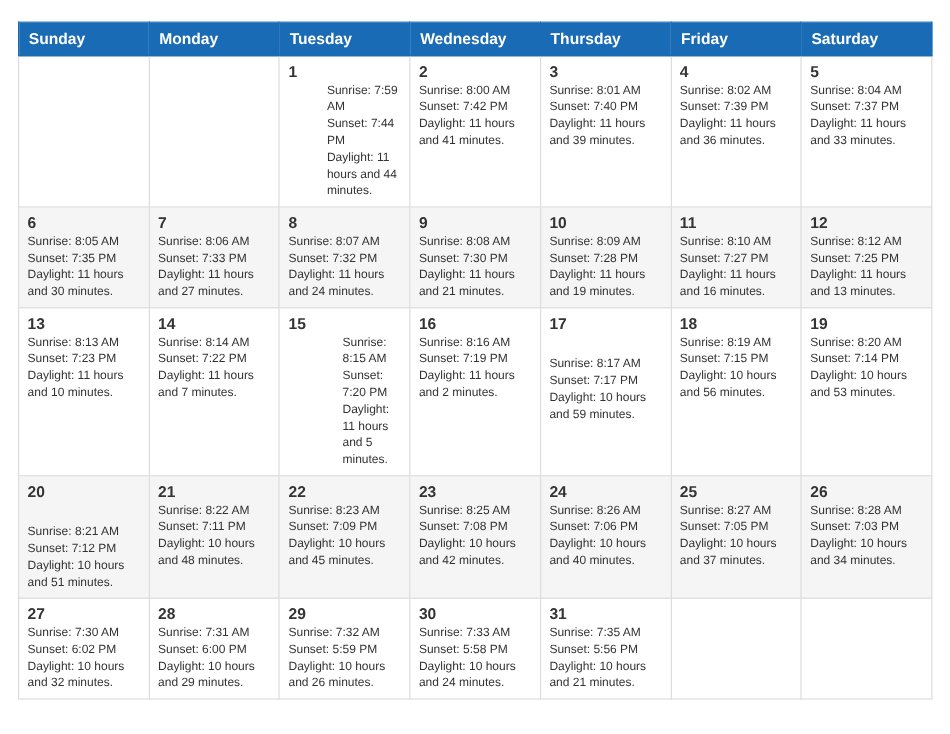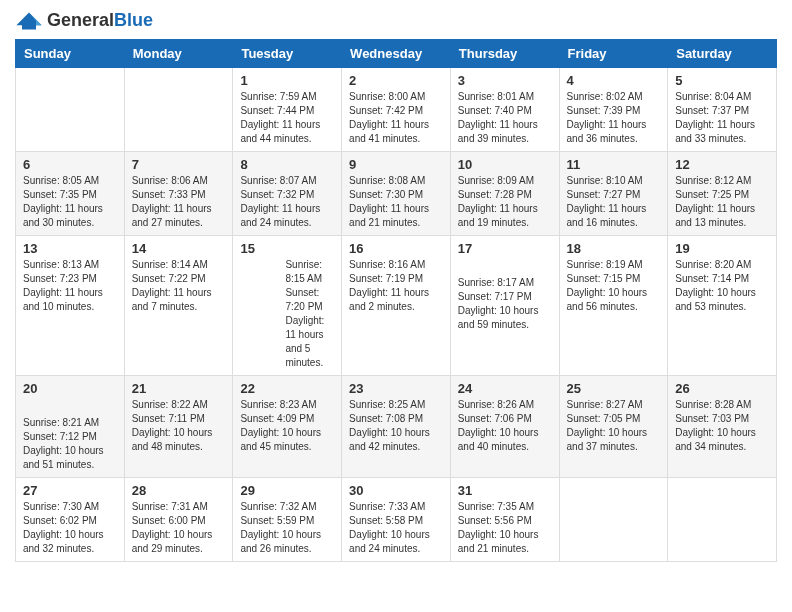--- a/index.html
+++ b/index.html
@@ -83,52 +83,41 @@
       background-color: #fff;
     }
     .calendar thead tr th {
       background-color: #1a6bb5;
     }
   </style>
 </head>
 <body>
 
 <div class="header">
-  <div class="logo">
-    <svg class="logo-icon" viewBox="0 0 40 28" xmlns="http://www.w3.org/2000/svg">
-      <polygon points="20,2 38,20 30,20 30,26 10,26 10,20 2,20" fill="#1a6bb5"></polygon>
-      <polygon points="24,6 38,20 30,20 30,14" fill="#4a9fd5"></polygon>
-    </svg>
-    <div>
-      <div>
-        <span style="font-size:18px;font-weight:bold;color:#333;">General</span><span style="font-size:18px;font-weight:bold;color:#1a6bb5;">Blue</span>
-      </div>
-    </div>
-  </div>
 </div>
 
 <table class="calendar">
   <thead>
     <tr id="header-row">
     <th>Sunday</th>
         <th>Monday</th>
         <th>Tuesday</th>
         <th>Wednesday</th>
         <th>Thursday</th>
         <th>Friday</th>
         <th>Saturday</th>
       </tr>
   </thead>
   <tbody id="calendar-body">
   <tr>
         <td class="empty-cell"></td>
         <td class="empty-cell"></td>
         <td>
           <span class="day-number">1</span>
-          <div class="day-info" style="white-space: pre-line;">Sunrise: 7:59 AM
+          <div class="day-info" style="white-space: pre-line; margin-left: 32px;">Sunrise: 7:59 AM
 Sunset: 7:44 PM
 Daylight: 11 hours and 44 minutes.</div>
         </td>
         <td>
           <span class="day-number">2</span>
           <div class="day-info" style="white-space: pre-line;">Sunrise: 8:00 AM
 Sunset: 7:42 PM
 Daylight: 11 hours and 41 minutes.</div>
         </td>
         <td>
@@ -247,21 +236,21 @@
         </td>
         <td>
           <span class="day-number">21</span>
           <div class="day-info" style="white-space: pre-line;">Sunrise: 8:22 AM
 Sunset: 7:11 PM
 Daylight: 10 hours and 48 minutes.</div>
         </td>
         <td>
           <span class="day-number">22</span>
           <div class="day-info" style="white-space: pre-line;">Sunrise: 8:23 AM
-Sunset: 4:09 PM
+Sunset: 7:09 PM
 Daylight: 10 hours and 45 minutes.</div>
         </td>
         <td>
           <span class="day-number">23</span>
           <div class="day-info" style="white-space: pre-line;">Sunrise: 8:25 AM
 Sunset: 7:08 PM
 Daylight: 10 hours and 42 minutes.</div>
         </td>
         <td>
           <span class="day-number">24</span>

